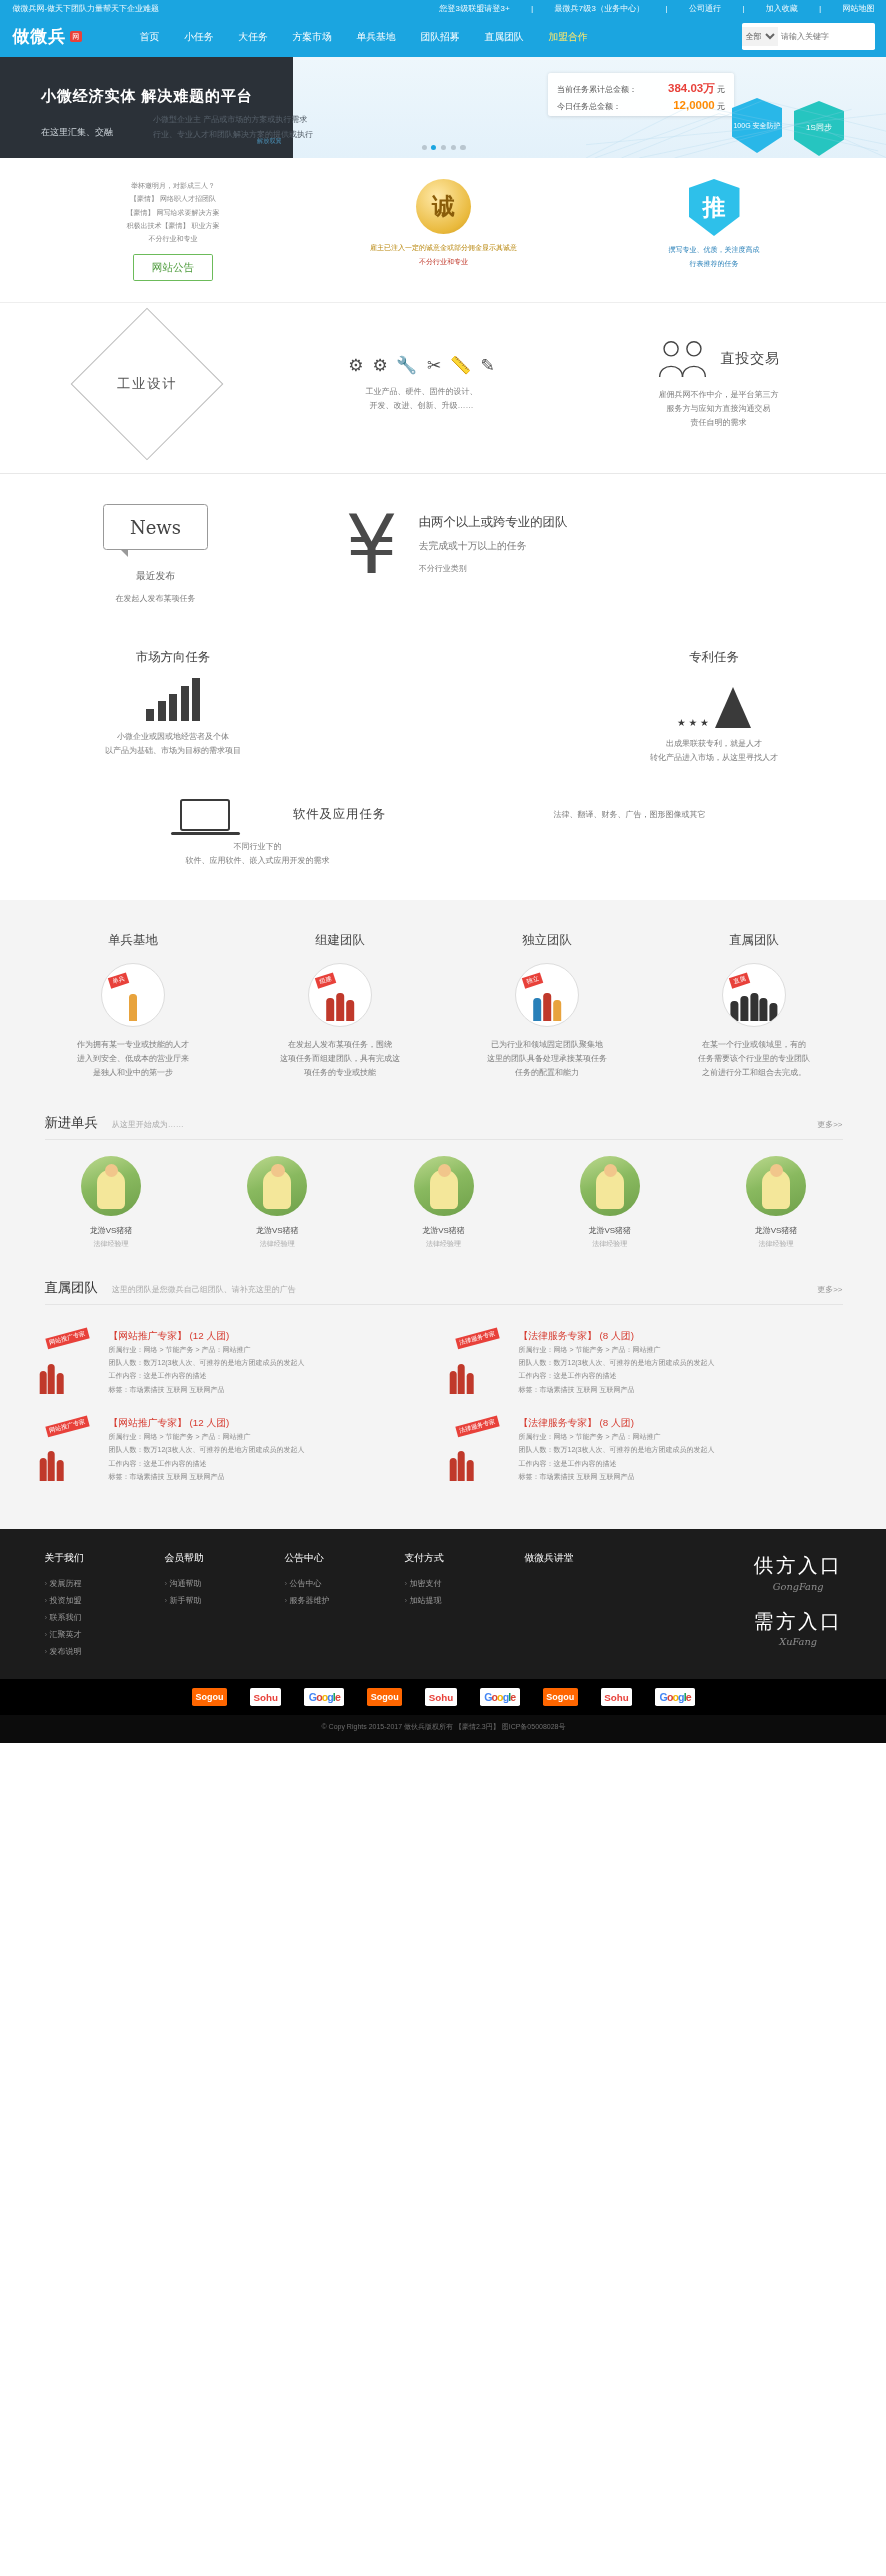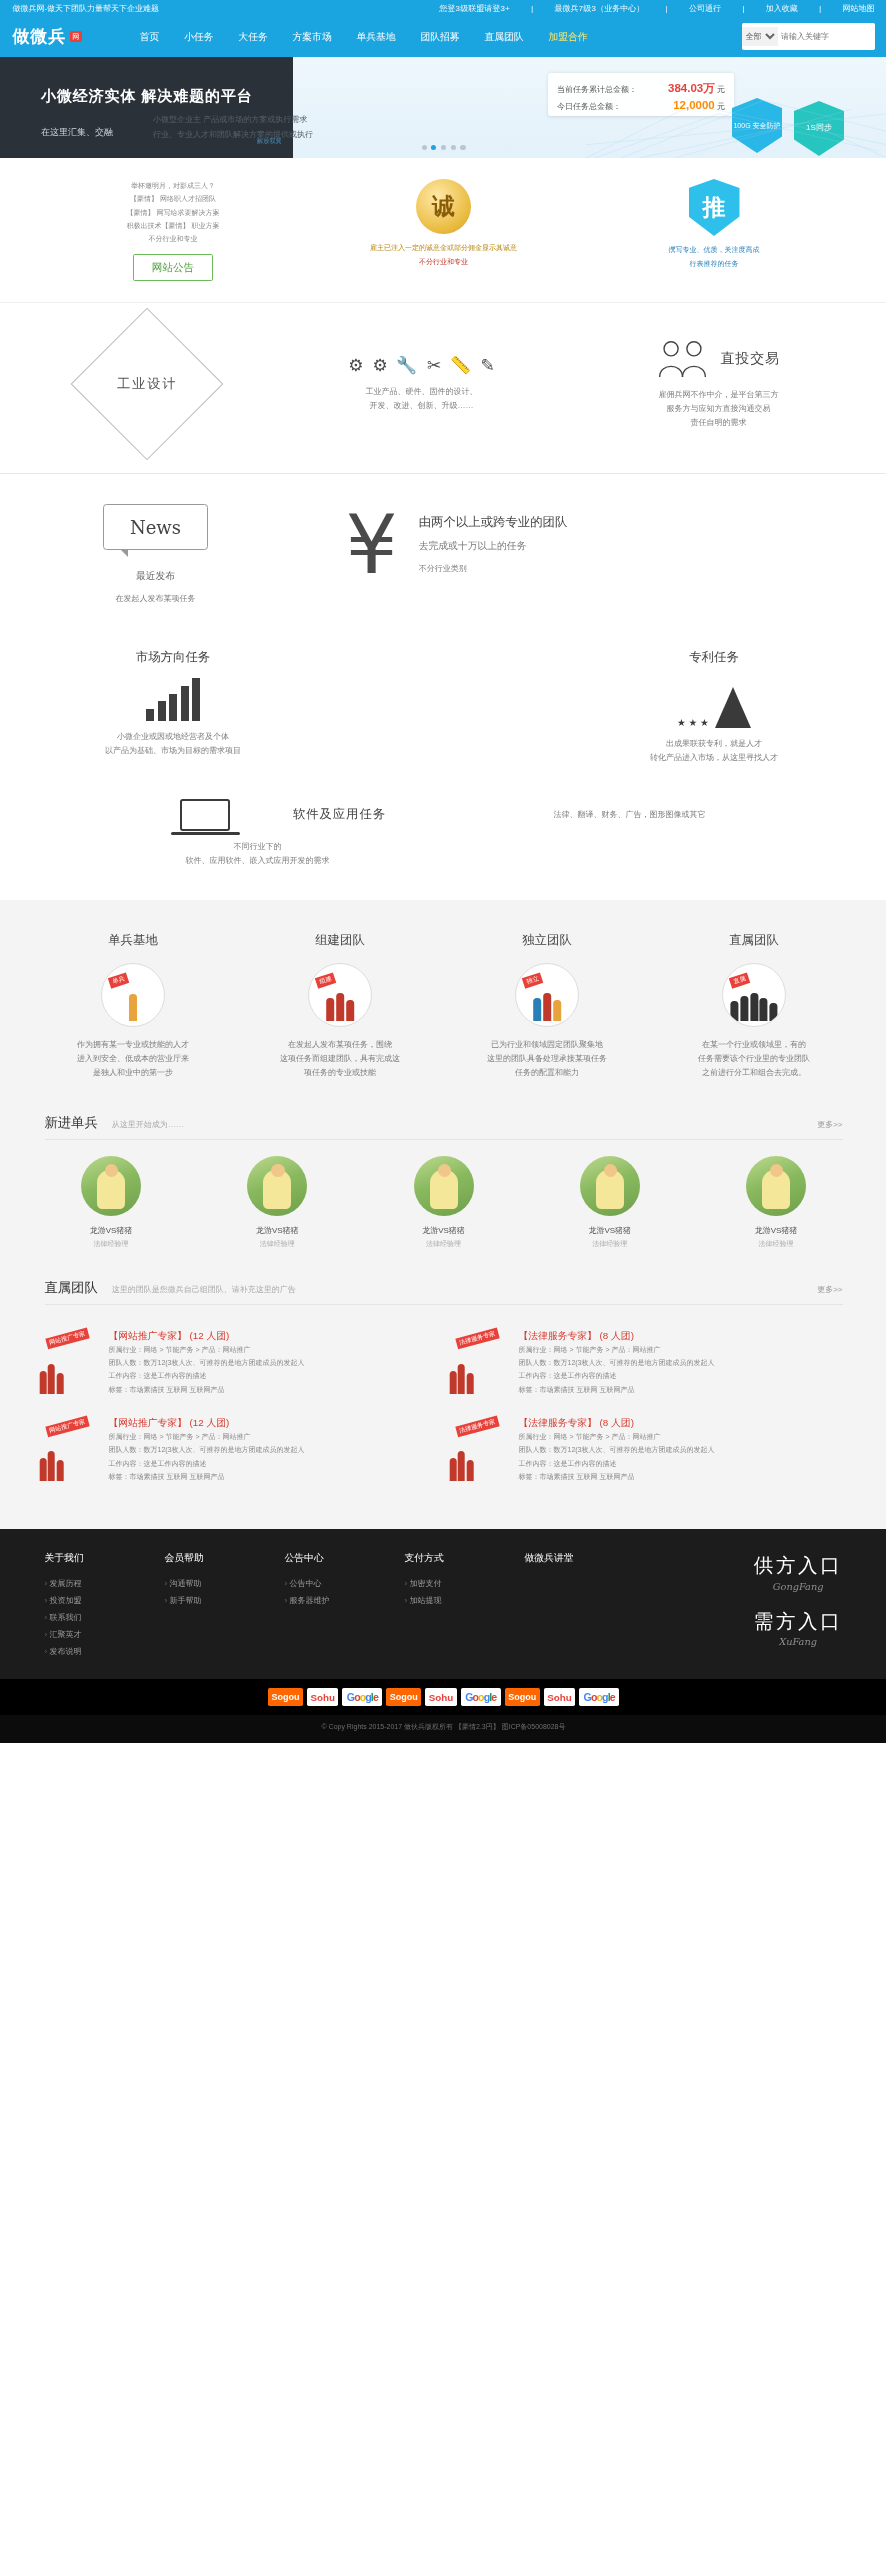--- a/index.html
+++ b/index.html
@@ -232,21 +232,21 @@
   .fcol { width: 120px; }
   .fcol h4 { font-size: 9.8px; color: #fff; font-weight: normal; margin-bottom: 10.6px; }
   .fcol ul { list-style: none; }
   .fcol li { font-size: 8px; color: #9a9a9a; line-height: 17px; }
   .fcol li:before { content: "› "; color: #666; }
   .fbrand { margin-left: auto; text-align: center; }
   .fbrand .cn { font-family: "DejaVu Serif", serif; font-size: 19.5px; color: #fff; letter-spacing: 2.7px; }
   .fbrand .en { font-family: "DejaVu Serif", serif; font-size: 9.8px; color: #8d8d8d; font-style: italic; margin-top: 1.8px; }
   .fbrand .grp { margin-bottom: 16px; }
 
-  .partners { background: #000; padding: 9px 0; display: flex; justify-content: center; gap: 4px; align-items: center; }
+  .partners { background: #000; padding: 9px 0; display: flex; justify-content: center; gap: 23px; align-items: center; }
   .plogo { height: 18px; display: flex; align-items: center; padding: 0 3.5px; background: #fff; border-radius: 1.8px; font-size: 9.8px; font-weight: bold;}
   .sogou { background: #f60; color: #fff; padding: 1.8px 3.5px; border-radius: 1.8px; font-size: 9px; }
   .sohu { background: #fff; color: #e8413a; font-size: 9.8px; font-weight: bold; padding: 0 3.5px; }
   .google { background: #fff; font-size: 10.6px; font-weight: bold; letter-spacing: -0.9px; padding: 0 4.4px; }
   .g1{color:#4285f4}.g2{color:#db4437}.g3{color:#f4b400}.g4{color:#0f9d58}
   .copy { background: #0c0c0c; color: #6e6e6e; font-size: 7px; text-align: center; padding: 7px 0 10.6px; }
 </style>
 </head>
 <body>
 

